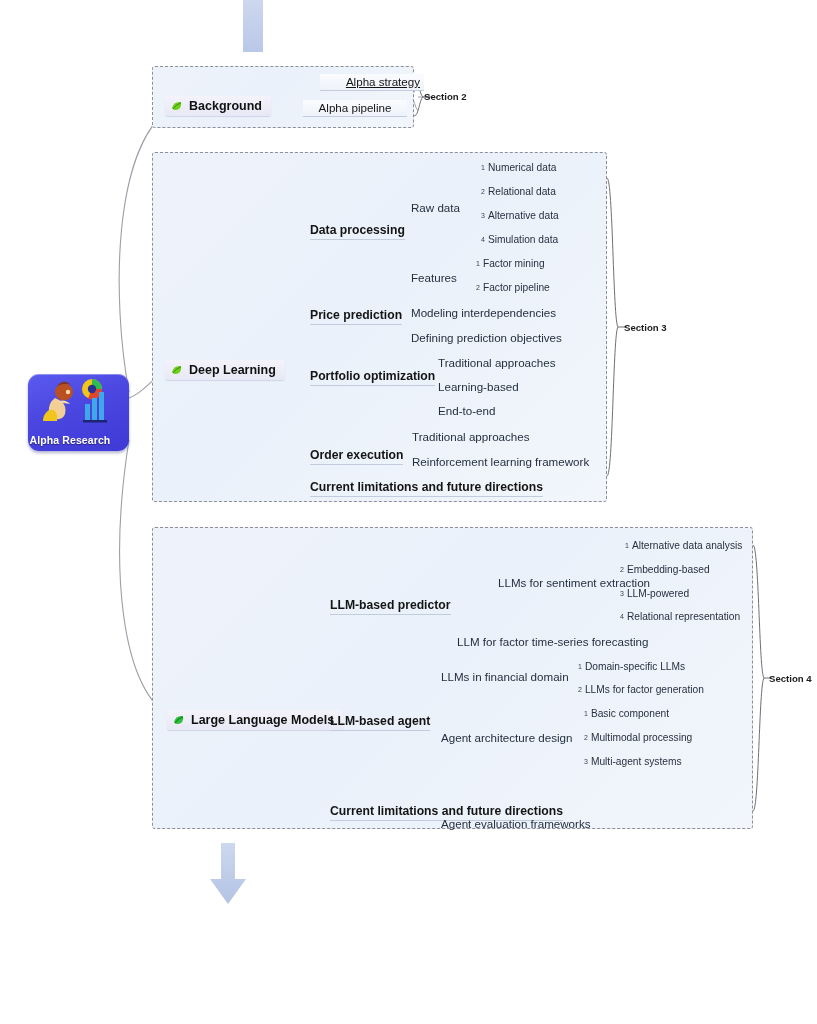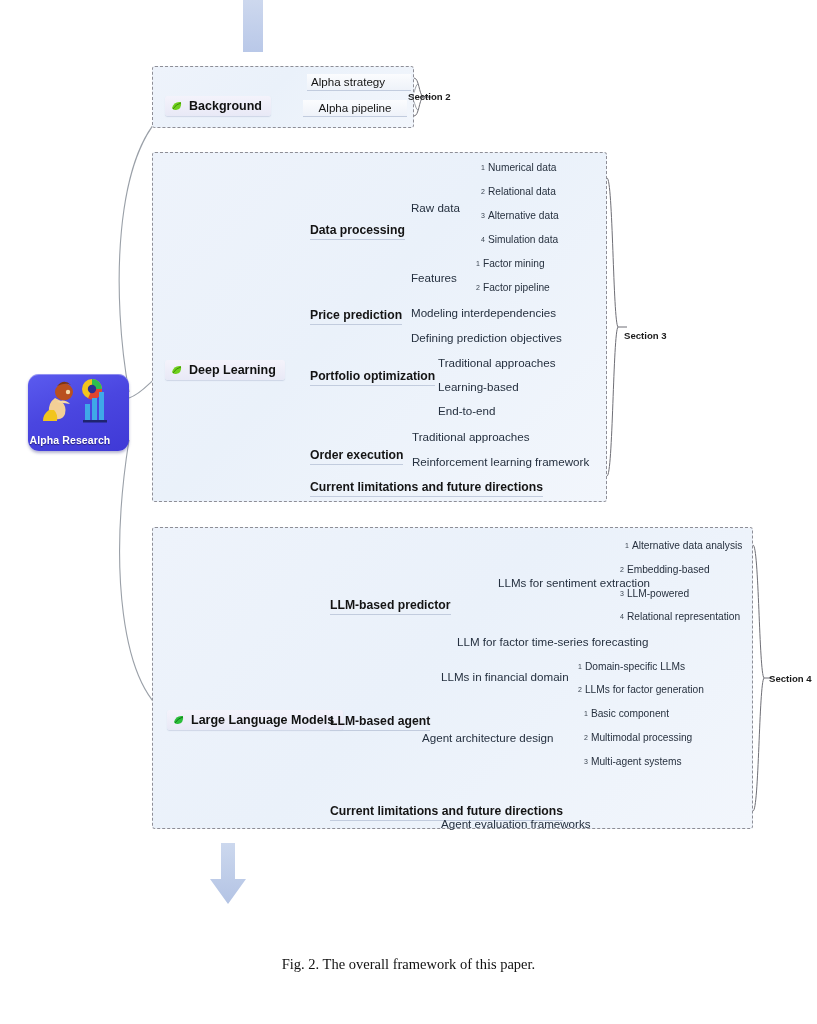--- a/index.html
+++ b/index.html
@@ -238,23 +238,23 @@
 
   <div class="branch" style="left:165px;top:96px;">
     <span class="leaf">
       <svg viewBox="0 0 13 13">
           <path d="M2,8 q2,-7 9,-6 q1,7 -5,8 q-3,.5 -4,-2 Z" fill="#6fd01c"></path>
           <path d="M3,9 q3,-5 8,-6" stroke="#3f8c0a" stroke-width="1" fill="none"></path>
         </svg>
     </span>
     <span>Background</span>
   </div>
-  <div class="mini" style="left:307px;top:74px;width:104px;box-sizing:border-box;text-align:left;">Alpha strategy</div>
+  <div class="mini" style="left:320px;top:74px;width:104px;box-sizing:border-box;text-align:right;text-decoration:underline;">Alpha strategy</div>
   <div class="mini" style="left:303px;top:100px;width:104px;box-sizing:border-box;text-align:center;">Alpha pipeline</div>
-  <div class="sec-label" style="left:408px;top:91px;">Section 2</div>
+  <div class="sec-label" style="left:424px;top:91px;">Section 2</div>
 
   <div class="branch" style="left:165px;top:360px;">
     <span class="leaf">
       <svg viewBox="0 0 13 13">
           <path d="M2,8 q2,-7 9,-6 q1,7 -5,8 q-3,.5 -4,-2 Z" fill="#6fd01c"></path>
           <path d="M3,9 q3,-5 8,-6" stroke="#3f8c0a" stroke-width="1" fill="none"></path>
         </svg>
     </span>
     <span>Deep Learning</span>
   </div>
@@ -276,51 +276,50 @@
   <div class="l2" style="left:412px;top:455px;text-align:center;">Reinforcement learning framework</div>
 
   <div class="l3" style="left:481px;top:162px;"><span class="num">1</span><span>Numerical data</span></div>
   <div class="l3" style="left:481px;top:186px;"><span class="num">2</span><span>Relational data</span></div>
   <div class="l3" style="left:481px;top:210px;"><span class="num">3</span><span>Alternative data</span></div>
   <div class="l3" style="left:481px;top:234px;"><span class="num">4</span><span>Simulation data</span></div>
 
   <div class="l3" style="left:476px;top:258px;"><span class="num">1</span><span>Factor mining</span></div>
   <div class="l3" style="left:476px;top:282px;"><span class="num">2</span><span>Factor pipeline</span></div>
 
-  <div class="sec-label" style="left:624px;top:322px;margin-top:8px;">Section 3</div>
+  <div class="sec-label" style="left:624px;top:322px;">Section 3</div>
 
   <div class="branch" style="left:167px;top:710px;">
     <span class="leaf">
       <svg viewBox="0 0 13 13">
           <path d="M2,8 q2,-7 9,-6 q1,7 -5,8 q-3,.5 -4,-2 Z" fill="#2bbf3a"></path>
           <path d="M3,9 q3,-5 8,-6" stroke="#14761c" stroke-width="1" fill="none"></path>
         </svg>
     </span>
     <span>Large Language Models</span>
   </div>
 
   <div class="l1" style="left:330px;top:598px;">LLM-based predictor</div>
   <div class="l1" style="left:330px;top:714px;">LLM-based agent</div>
   <div class="l1" style="left:330px;top:804px;">Current limitations and future directions</div>
 
   <div class="l2" style="left:457px;top:576px;margin-left:41px;">LLMs for sentiment extraction</div>
   <div class="l2" style="left:457px;top:635px;">LLM for factor time-series forecasting</div>
   <div class="l2" style="left:441px;top:670px;">LLMs in financial domain</div>
-  <div class="l2" style="left:422px;top:731px;text-align:right;">Agent architecture design</div>
+  <div class="l2" style="left:441px;top:731px;text-align:right;">Agent architecture design</div>
   <div class="l2" style="left:441px;top:779px;margin-top:38px;">Agent evaluation frameworks</div>
 
   <div class="l3" style="left:625px;top:540px;"><span class="num">1</span><span>Alternative data analysis</span></div>
   <div class="l3" style="left:620px;top:564px;"><span class="num">2</span><span>Embedding-based</span></div>
   <div class="l3" style="left:620px;top:588px;"><span class="num">3</span><span>LLM-powered</span></div>
   <div class="l3" style="left:620px;top:611px;"><span class="num">4</span><span>Relational representation</span></div>
 
   <div class="l3" style="left:578px;top:661px;"><span class="num">1</span><span>Domain-specific LLMs</span></div>
   <div class="l3" style="left:578px;top:684px;"><span class="num">2</span><span>LLMs for factor generation</span></div>
 
   <div class="l3" style="left:584px;top:708px;"><span class="num">1</span><span>Basic component</span></div>
   <div class="l3" style="left:584px;top:732px;"><span class="num">2</span><span>Multimodal processing</span></div>
   <div class="l3" style="left:584px;top:756px;"><span class="num">3</span><span>Multi-agent systems</span></div>
 
   <div class="sec-label" style="left:769px;top:673px;">Section 4</div>
 
-  <div id="caption">Fig. 2.  The overall framework of this paper.</div>
 
 </div>
 
 </body></html>

